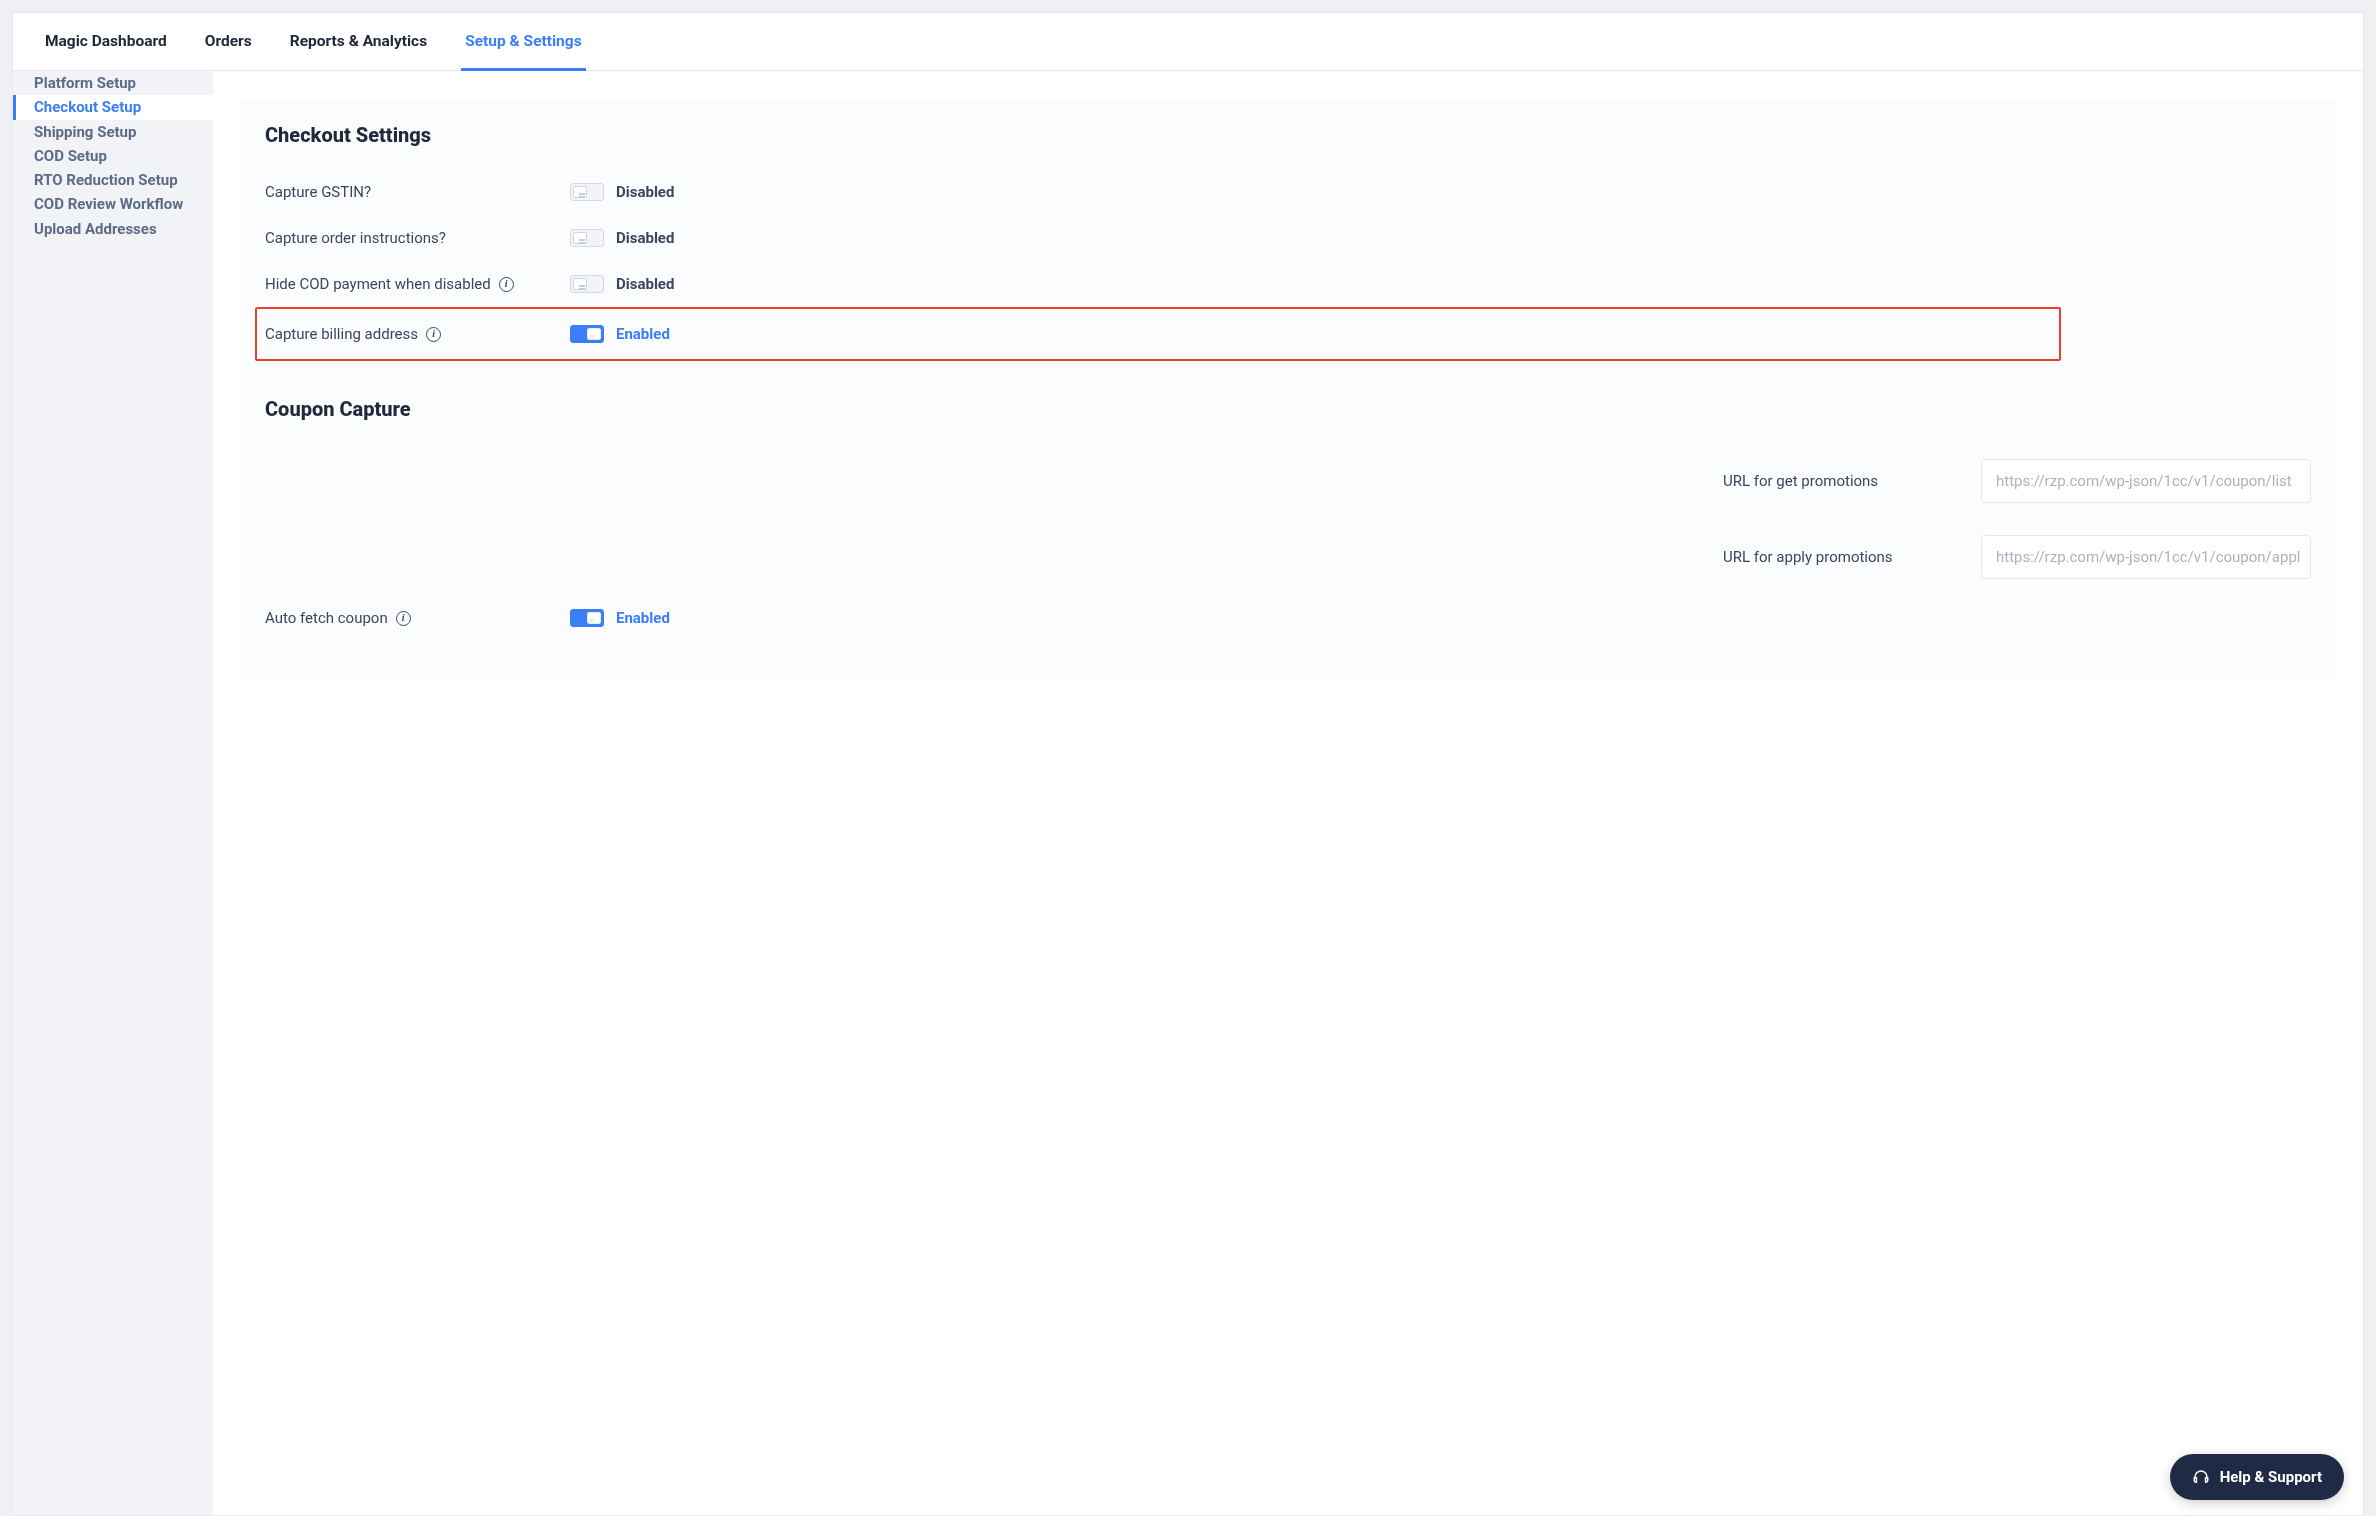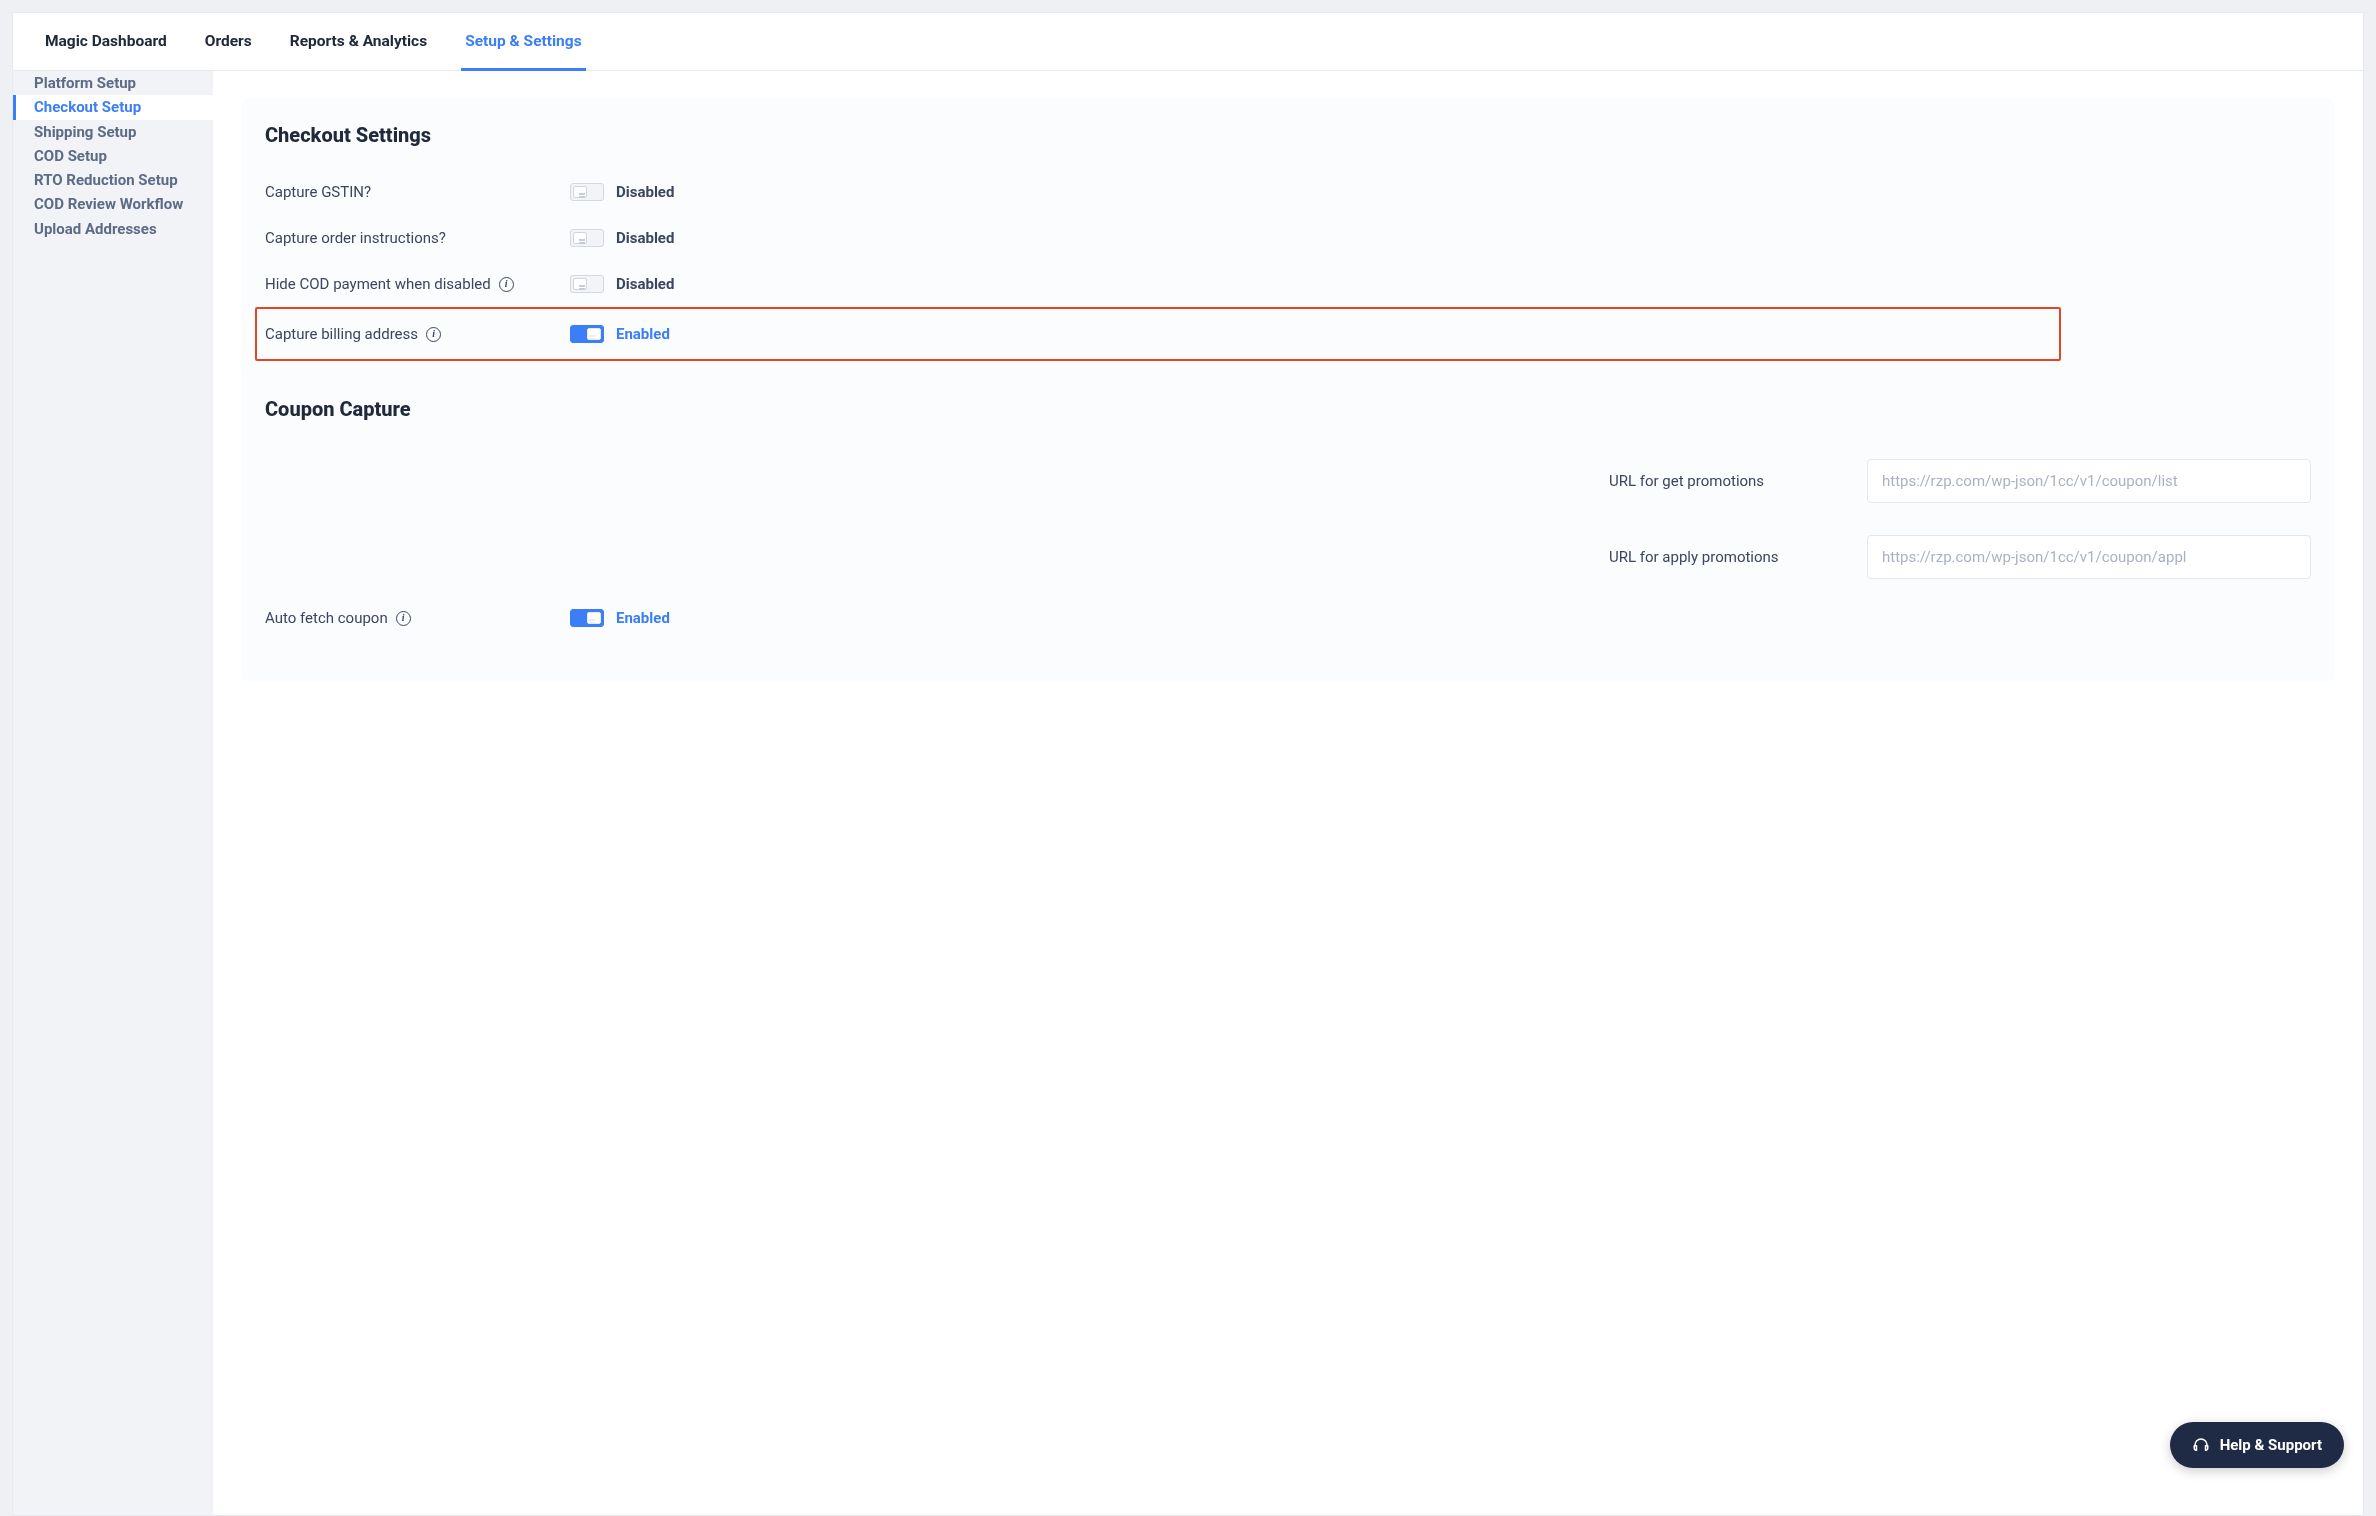--- a/index.html
+++ b/index.html
@@ -155,34 +155,34 @@
       align-items: center;
       padding: 16px 0;
       justify-content: flex-end;
     }
     .url-row .label-col {
       width: 258px;
       font-size: 15px;
       color: #3b465e;
     }
     .url-input {
-      width: 444px;
+      width: 330px;
       padding: 12px 14px;
       border: 1px solid #e3e7ee;
       border-radius: 4px;
       font-size: 15px;
       color: #aab2c2;
       background:#fff;
       overflow: hidden;
       white-space: nowrap;
       text-overflow: clip;
     }
     .help-fab {
       position: fixed;
-      bottom: 48px; right: 32px;
+      bottom: 16px; right: 32px;
       background: #1f2a44;
       color: #fff;
       border-radius: 999px;
       padding: 14px 22px;
       display: flex; align-items: center; gap: 10px;
       font-weight: 700; font-size: 15px;
       cursor: pointer;
       box-shadow: 0 3px 12px rgba(0,0,0,0.2);
     }
     .headset-icon svg { display:block; }

